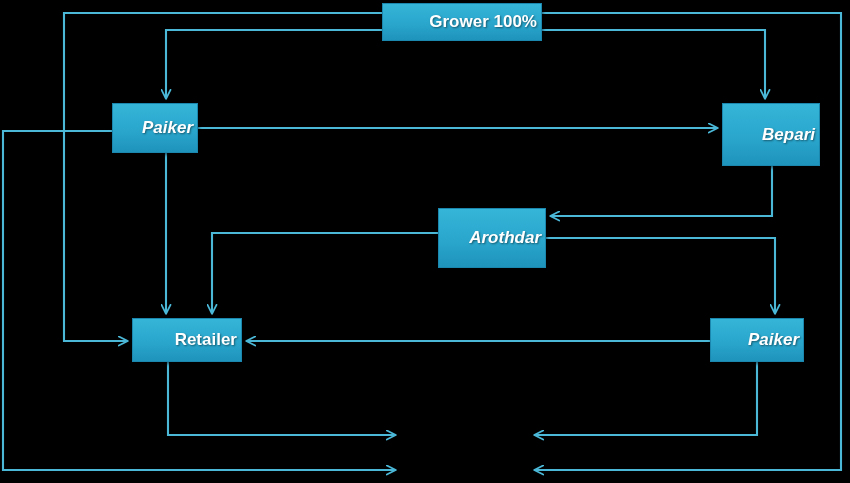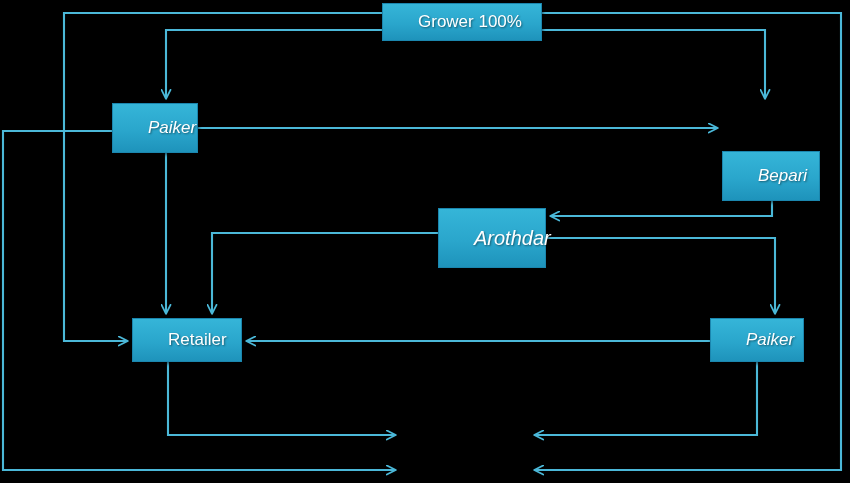--- a/index.html
+++ b/index.html
@@ -1,24 +1,24 @@
 <!DOCTYPE html>
 <html><head>
 <meta charset="utf-8">
 <style>
   html,body{margin:0;padding:0;background:#000;}
   #stage{position:relative;width:850px;height:483px;background:#000;overflow:hidden;
          font-family:"Liberation Sans", sans-serif;}
   #wires{position:absolute;left:0;top:0;width:850px;height:483px;}
-  .node{position:absolute;display:flex;align-items:center;justify-content:flex-start;
-        text-align:center;color:#ffffff;font-weight:normal;
+  .node{position:absolute;display:flex;align-items:center;justify-content:flex-end;
+        text-align:center;color:#ffffff;font-weight:bold;
         background:linear-gradient(180deg,#35b5d8 0%,#2aa6cc 55%,#1e93bb 100%);
         border:1px solid #1b86ae;
         box-shadow:1px 2px 3px rgba(0,0,0,0.55);
-        box-sizing:border-box;padding-left:31px;}
+        box-sizing:border-box;}
   .node .lbl{line-height:1.15;padding:0 4px;}
   .italic .lbl{font-style:italic;}
   .txt-shadow{text-shadow:1px 1px 2px rgba(0,0,0,0.45);}
 </style>
 </head>
 <body>
 
 <div id="stage">
 
   <svg id="wires" viewBox="0 0 850 483" width="850" height="483" xmlns="http://www.w3.org/2000/svg">
@@ -59,25 +59,25 @@
   </svg>
 
   <div class="node txt-shadow" style="left:382px;top:3px;width:160px;height:38px;font-size:17px;">
     <span class="lbl">Grower 100%</span>
   </div>
 
   <div class="node italic txt-shadow" style="left:112px;top:103px;width:86px;height:50px;font-size:17px;">
     <span class="lbl">Paiker</span>
   </div>
 
-  <div class="node italic txt-shadow" style="left:722px;top:103px;width:98px;height:50px;font-size:17px;margin-top:48px;">
+  <div class="node italic txt-shadow" style="left:722px;top:103px;width:98px;height:63px;font-size:17px;">
     <span class="lbl">Bepari</span>
   </div>
 
-  <div class="node italic txt-shadow" style="left:438px;top:208px;width:108px;height:60px;font-size:20px;">
+  <div class="node italic txt-shadow" style="left:438px;top:208px;width:108px;height:60px;font-size:17px;">
     <span class="lbl">Arothdar</span>
   </div>
 
   <div class="node italic txt-shadow" style="left:710px;top:318px;width:94px;height:44px;font-size:17px;">
     <span class="lbl">Paiker</span>
   </div>
 
   <div class="node txt-shadow" style="left:132px;top:318px;width:110px;height:44px;font-size:17px;">
     <span class="lbl">Retailer</span>
   </div>

